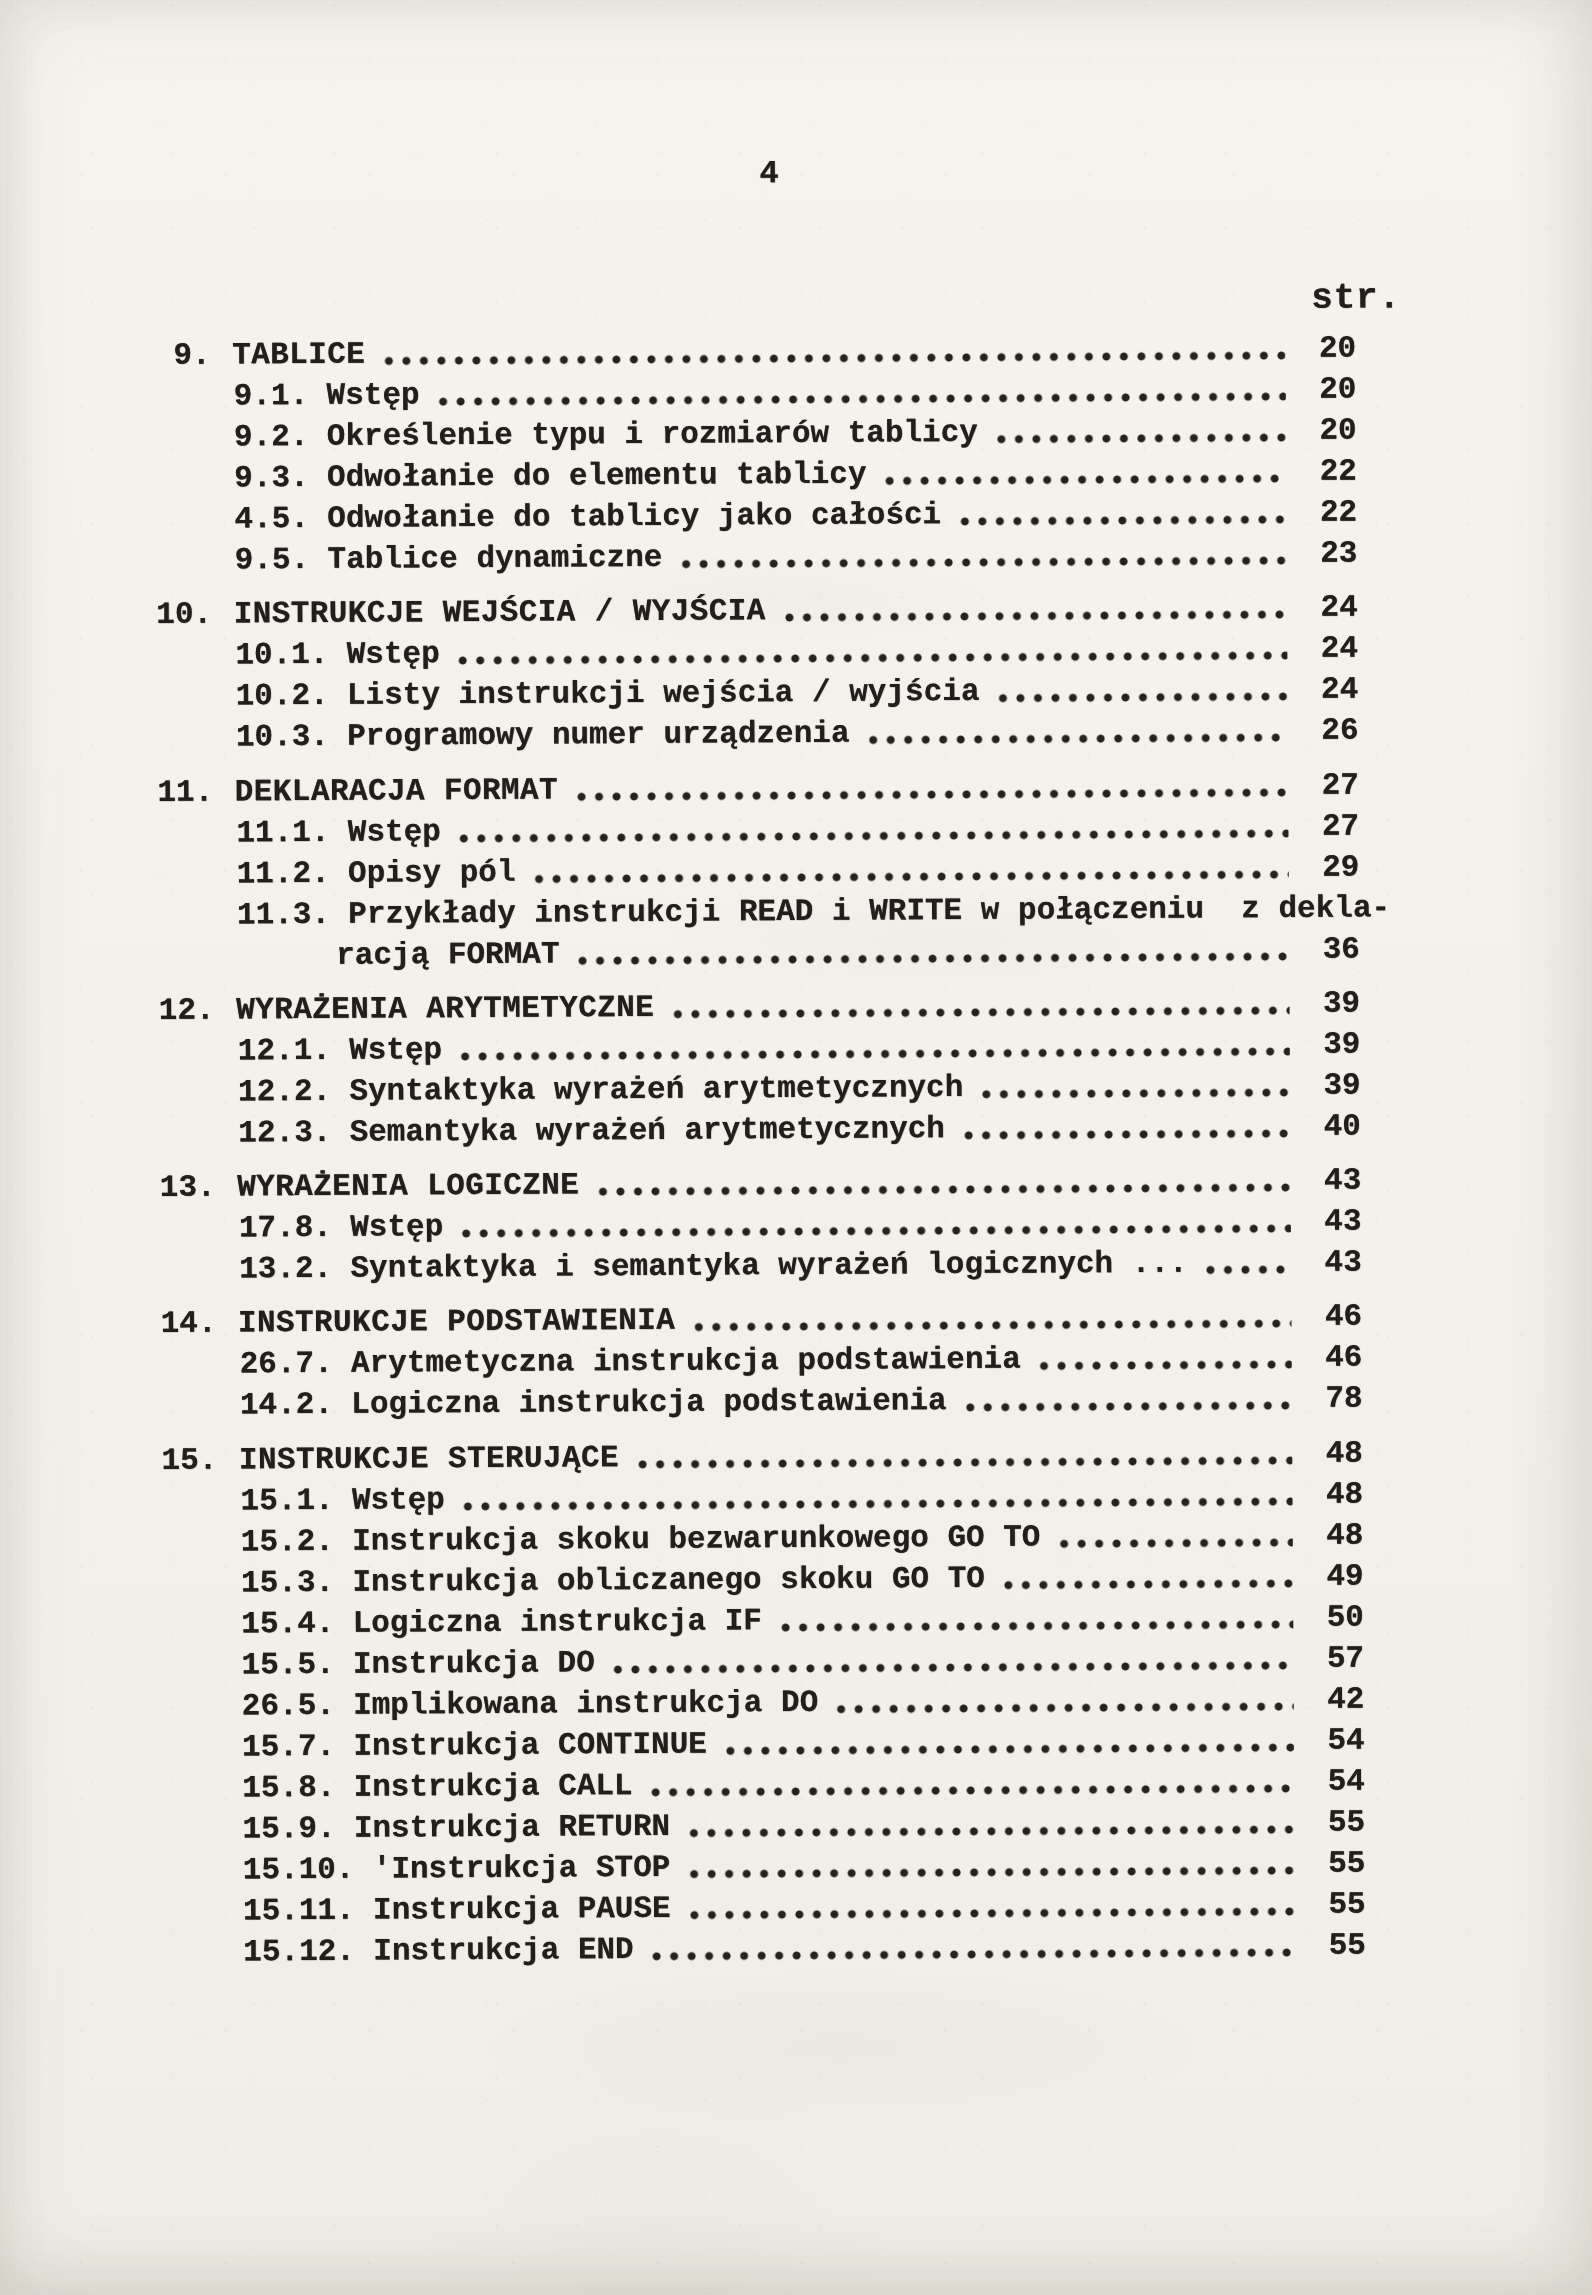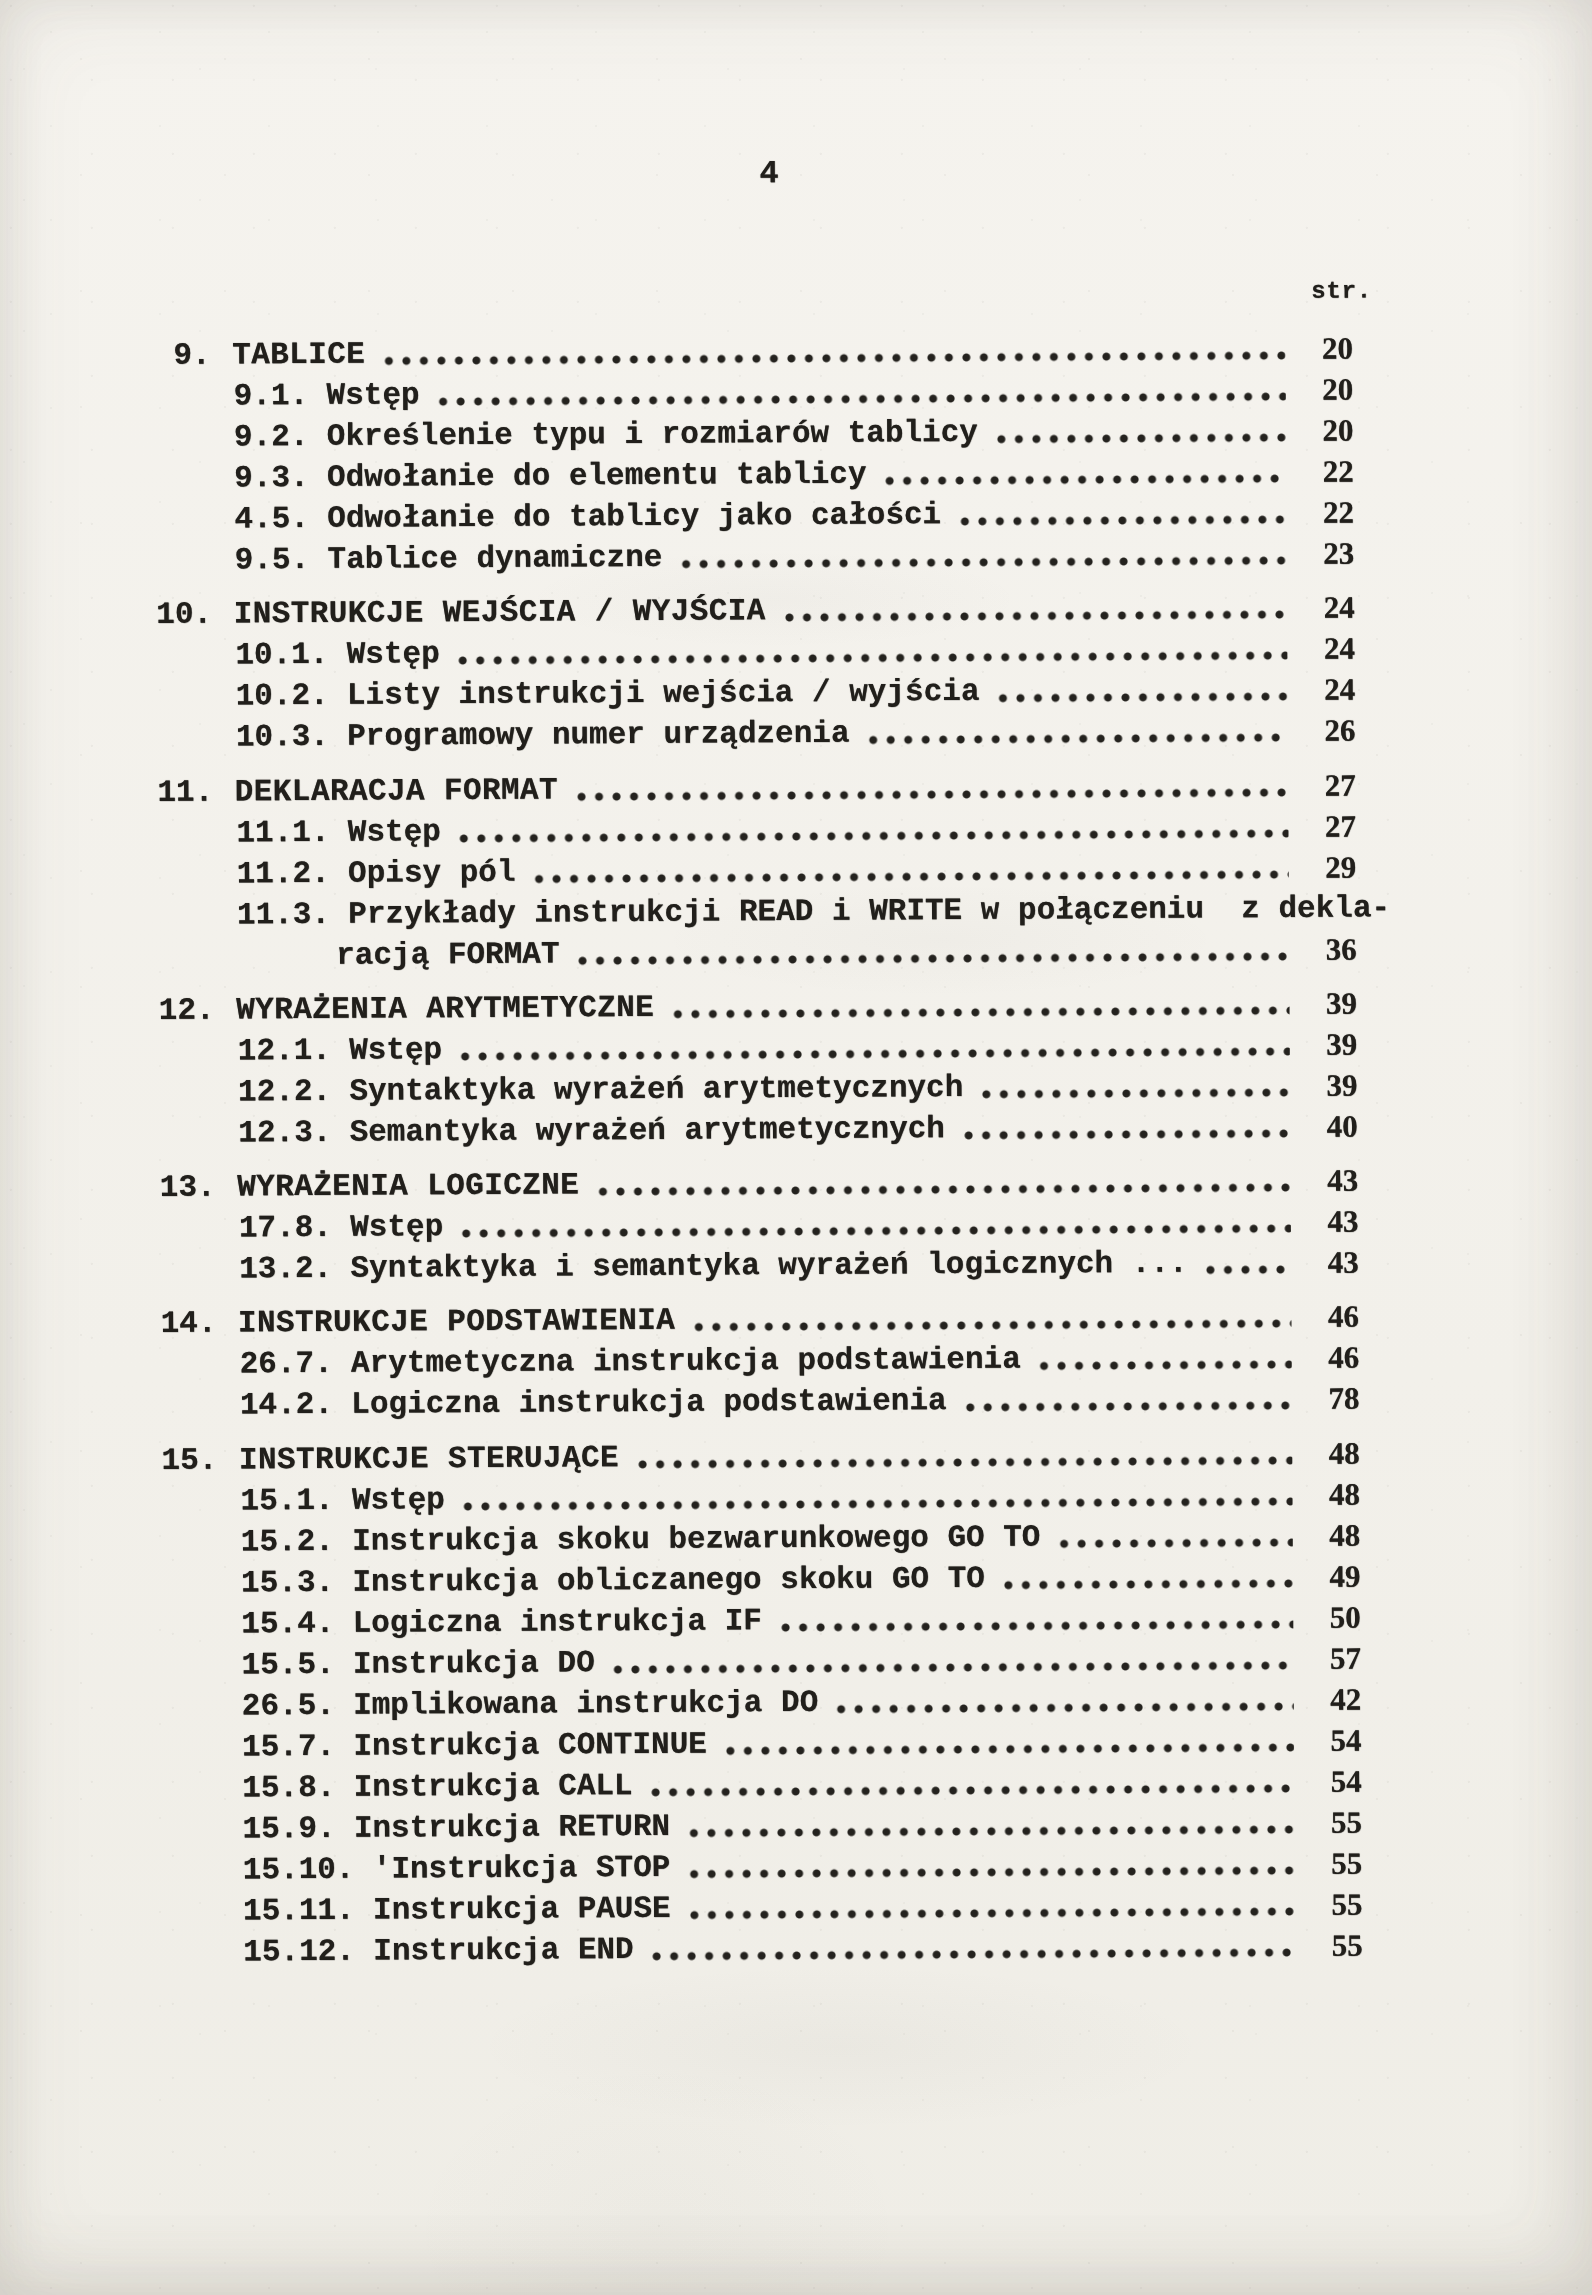--- a/index.html
+++ b/index.html
@@ -61,21 +61,21 @@
   .folio {
     position: absolute;
     top: 155px;
     left: 764px;
     font-size: 32px;
   }
   .col-label {
     position: absolute;
     top: 281px;
     left: 1315px;
-    font-size: 24px;
+    font-size: 36px;
     letter-spacing: 0.8px;
   }
   .toc {
     position: absolute;
     top: 331px;
     left: 0;
     right: 0;
     padding-right: 211px;
   }
   .toc-section { margin-bottom: 13.3px; }
@@ -103,21 +103,20 @@
     margin: 0 11.6px 0 15px;
     background-image: radial-gradient(circle at 8.3px 27.5px, #24221e 3.4px, rgba(0,0,0,0) 4.5px);
     background-size: 17.5px 41px;
     background-repeat: repeat-x;
     min-width: 35px;
   }
   .pg {
     flex: 0 0 80px;
     width: 80px;
     text-align: center;
-    font-family: Liberation Serif, serif;
   }
 </style>
 </head>
 <body>
 
 <div class="sheet"></div>
 <div class="smudge s1"></div>
 <div class="smudge s2"></div>
 <div class="smudge s3"></div>
 <div class="smudge s4"></div>

